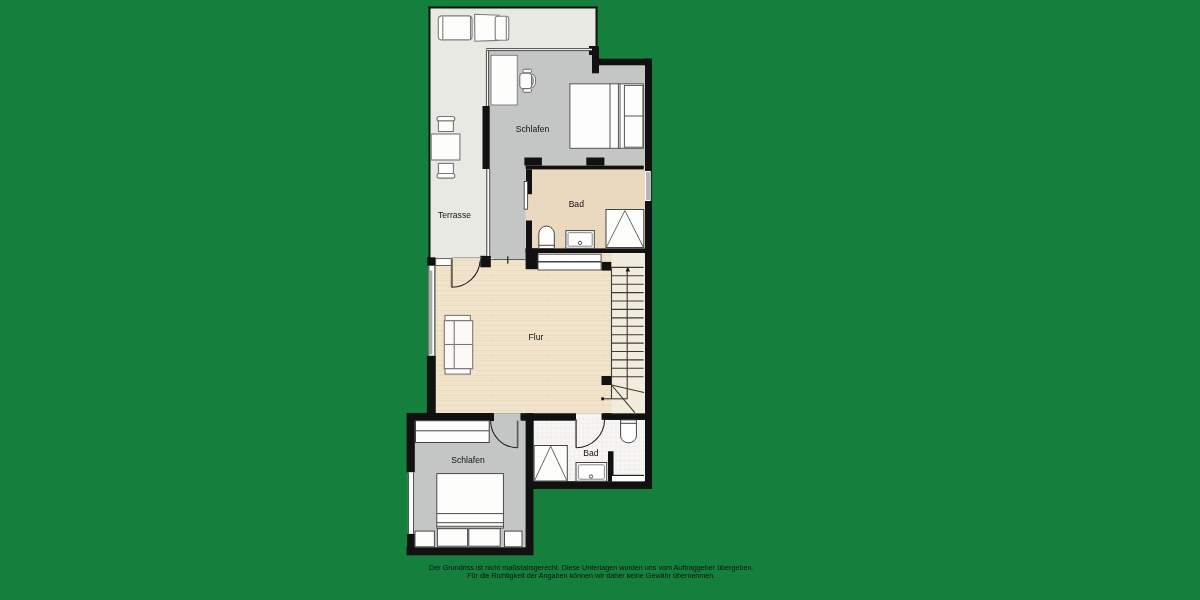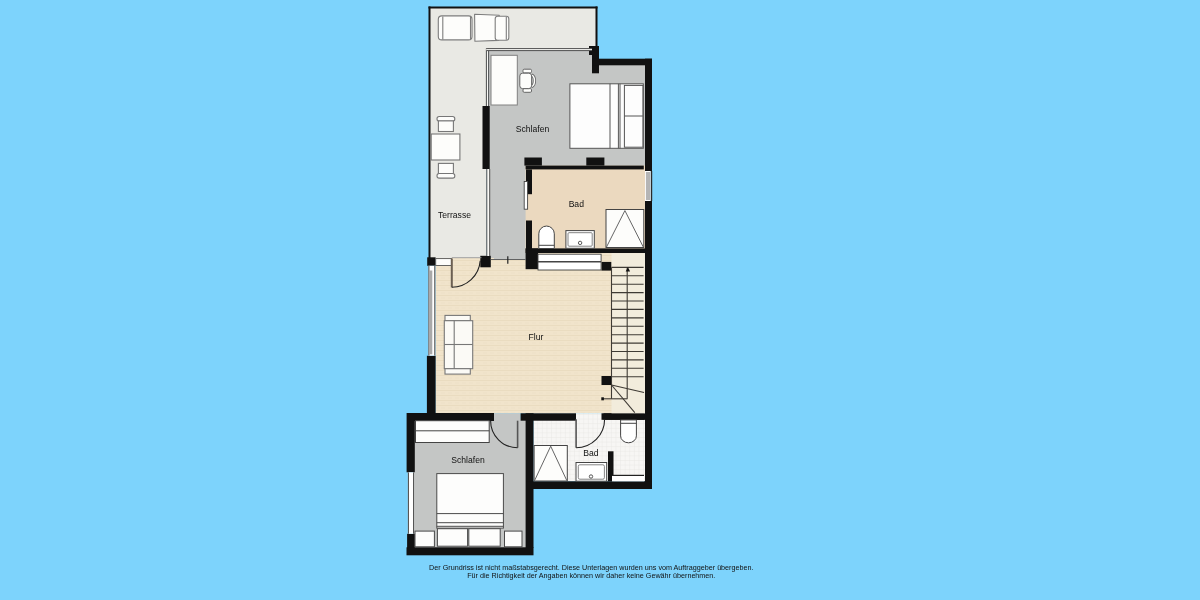--- a/index.html
+++ b/index.html
@@ -1,16 +1,16 @@
 <!DOCTYPE html>
 <html><head>
 <meta charset="utf-8">
 <style>
   html,body{margin:0;padding:0;background:#ffffff;}
-  .page{width:1200px;height:600px;position:relative;background:#7dd3fc;overflow:hidden;transform:translateZ(0);will-change:transform;}
+  .page{width:1200px;height:600px;position:relative;background:#15803d;overflow:hidden;transform:translateZ(0);will-change:transform;}
   svg{position:absolute;left:0;top:0;}
   text{font-family:"Liberation Sans",sans-serif;fill:#111111;}
 </style>
 </head>
 <body>
 <div class="page">
 <svg width="1200" height="600" viewBox="0 0 1200 600">
 <defs>
   <pattern id="wood" width="7" height="5" patternUnits="userSpaceOnUse">
     <rect width="7" height="5" fill="#f1e4cb"></rect>

